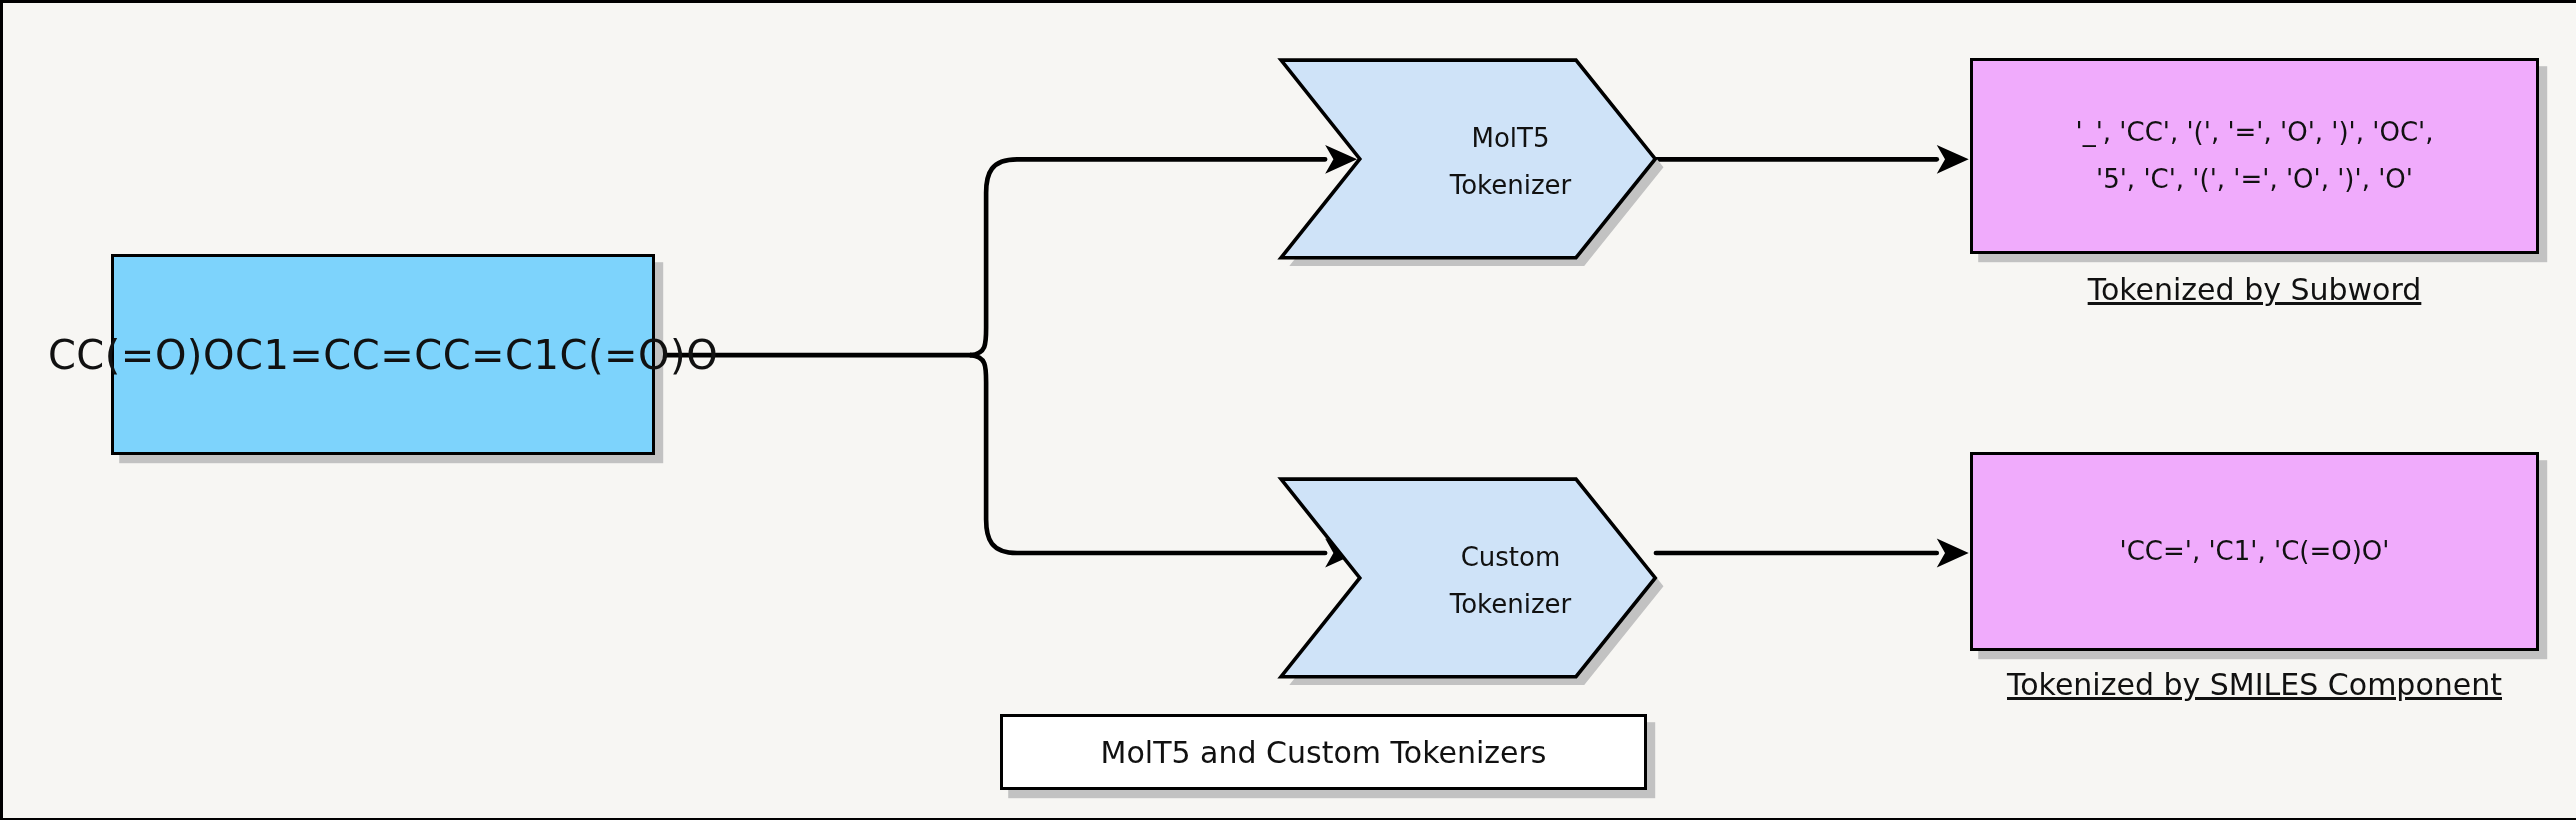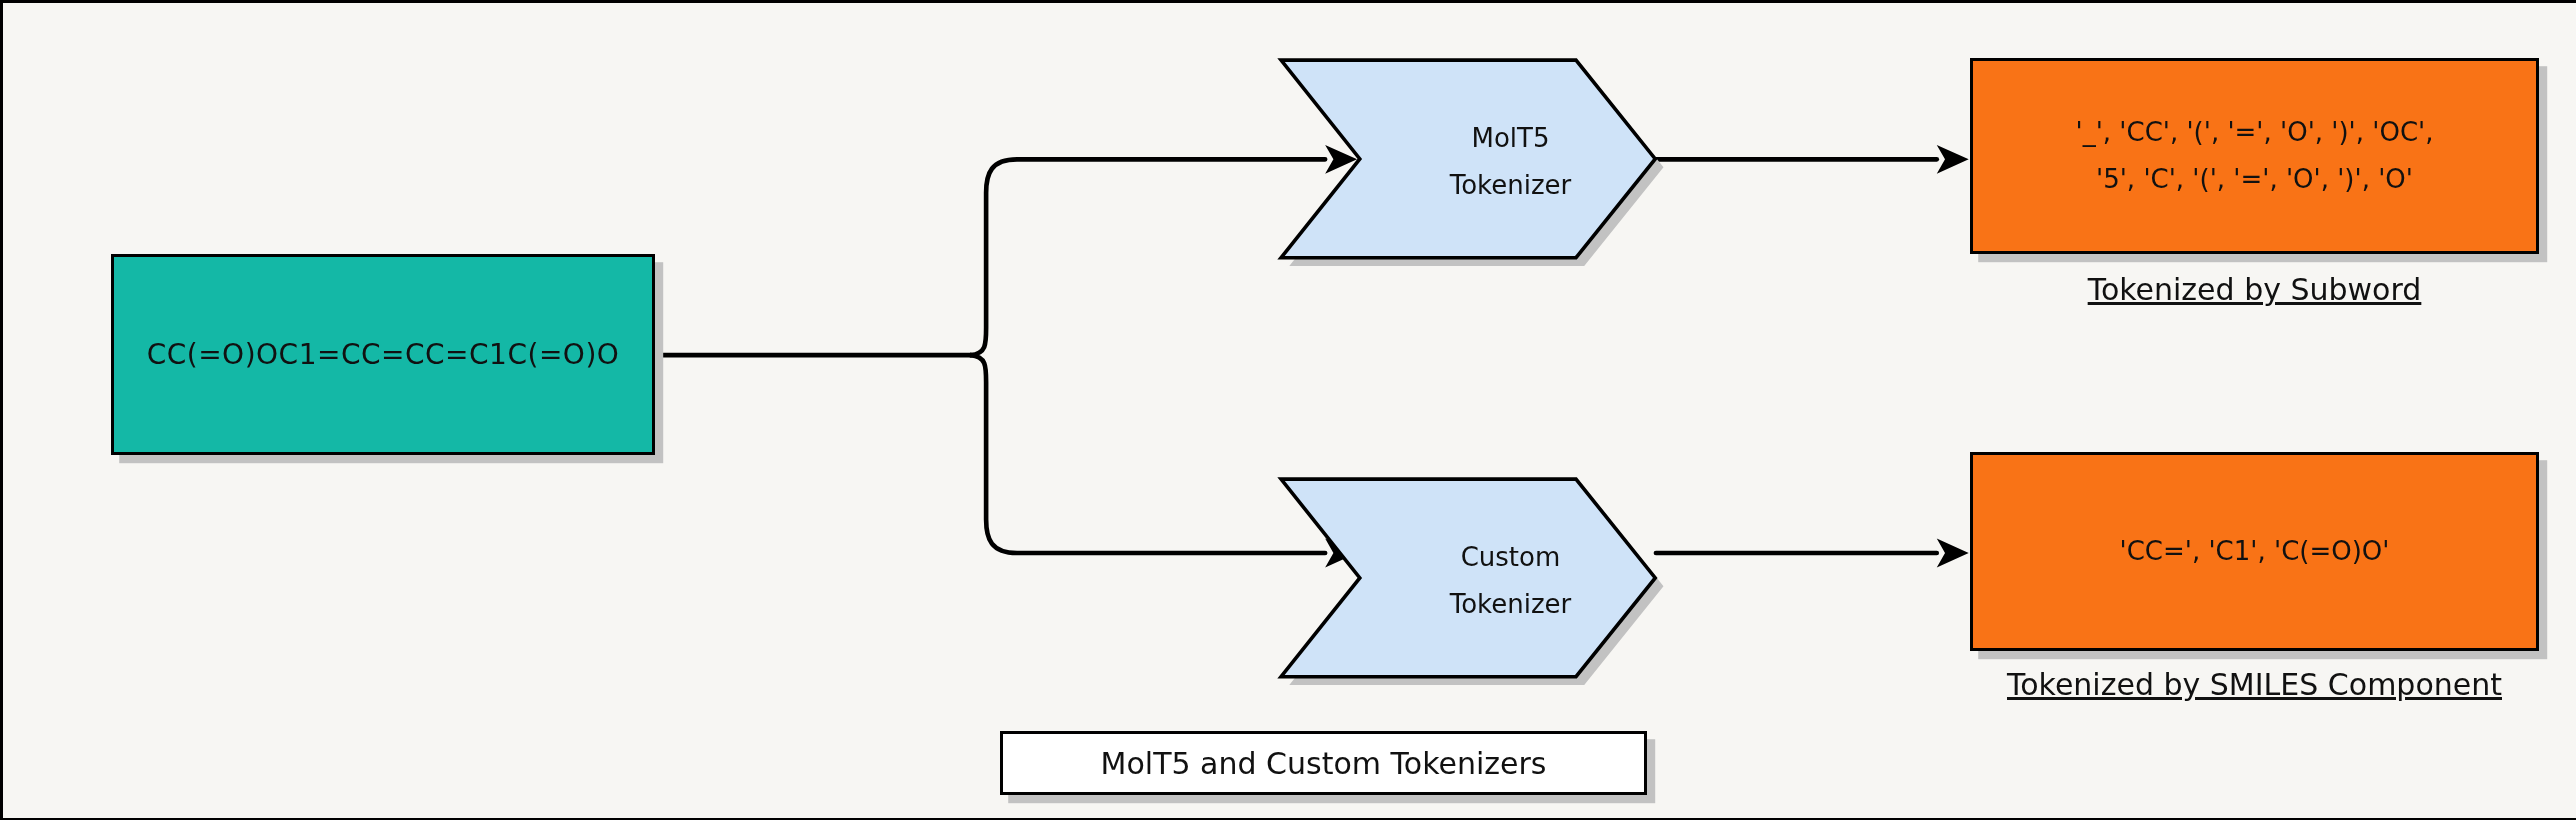--- a/index.html
+++ b/index.html
@@ -10,45 +10,45 @@
   }
   .abs{position:absolute;}
   
   #connectors{position:absolute; left:0; top:0; pointer-events:none;}
   
   .node-box{
     box-sizing:border-box; border:3.1px solid #000;
     display:flex; align-items:center; justify-content:center;
     box-shadow:8.2px 8.2px 0 #c2c2c2;
   }
-  #smiles-box{left:108px; top:251px; width:544px; height:201px; background:#14b8a6;
-    font-size:28px; letter-spacing:0.5px; white-space:nowrap;}
+  #smiles-box{left:108px; top:251px; width:544px; height:201px; background:#7dd3fc;
+    font-size:40px; letter-spacing:0.5px; white-space:nowrap;}
   
-  .out-box{background:#f97316;}
+  .out-box{background:#f0abfc;}
   #out-subword{left:1967px; top:55px; width:569px; height:196px;}
   #out-component{left:1967px; top:449px; width:569px; height:199px;}
   .tokens{display:flex; flex-direction:column; justify-content:center; align-items:center;
     gap:18.5px; width:100%; height:100%;}
   .token-line{font-size:26px; line-height:29px; white-space:nowrap;}
   
   .sublabel{font-size:30px; text-align:center; white-space:nowrap;text-decoration:underline;}
   #label-sample{left:108px; top:470px; width:544px;}
   #label-subword{left:1967px; top:269px; width:569px;}
   #label-component{left:1937px; top:664px; width:629px;}
   
   .chevron{width:385px; height:208px;}
   #chev-molt5{left:1276px; top:55px;}
   #chev-custom{left:1276px; top:474px;}
   .chevron svg{position:absolute; left:0; top:0; overflow:visible;}
   .chev-text{position:absolute; left:77px; top:0; width:309px; height:208px;
     display:flex; flex-direction:column; justify-content:center; align-items:center; gap:13.4px;}
   .chev-line{font-size:26px; line-height:33px; white-space:nowrap;}
   
-  #caption-box{left:997px; top:711px; width:647px; height:64px; background:#ffffff;
-    font-size:30px; white-space:nowrap;margin-top:17px;}
+  #caption-box{left:997px; top:711px; width:647px; height:76px; background:#ffffff;
+    font-size:30px; white-space:nowrap;}
 </style>
 </head>
 <body>
 
 <div id="canvas">
 
   <svg id="connectors" width="2634" height="814" viewBox="0 0 5112 1579">
     <g stroke="#000" stroke-width="9" fill="none" stroke-linecap="round">
       <path d="M 1266 683 L 1878 683"></path>
       <path d="M 1878 683 C 1908 680 1908 662 1908 630 L 1908 368 C 1908 330 1918 303 1968 303 L 2566 303"></path>

